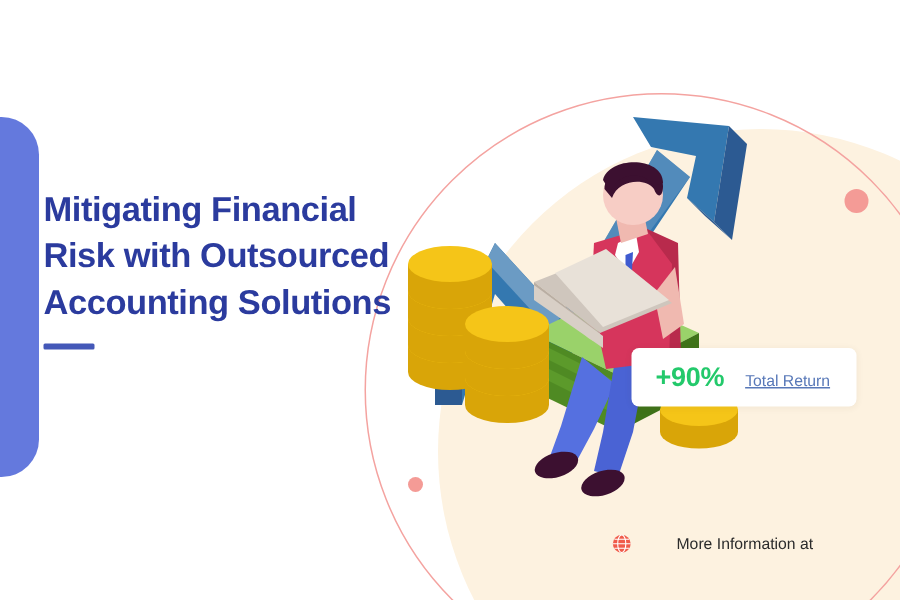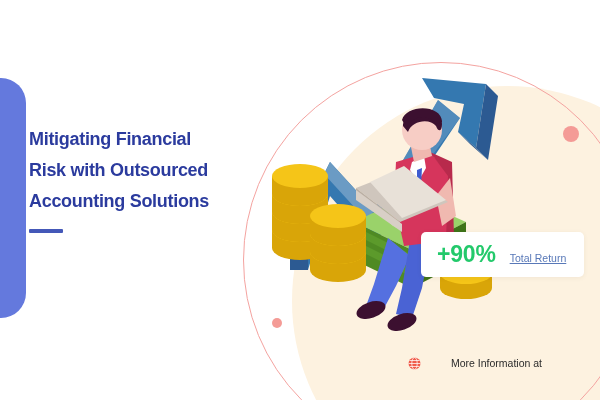--- a/index.html
+++ b/index.html
@@ -62,21 +62,21 @@
   
   .headline-block {
     position: absolute;
     left: 29px;
     top: 124px;
     width: 268px;
   }
   .headline {
     margin: 0;
     font-family: "Liberation Sans", sans-serif;
-    font-size: 18px;
+    font-size: 23px;
     line-height: 31px;
     font-weight: bold;
     color: #2b3b9e;
     letter-spacing: -0.3px;
   }
   .headline-rule {
     margin-top: 12px;
     width: 34px;
     height: 4px;
     background: #4458b8;
@@ -101,21 +101,21 @@
     padding: 9px 18px 9px 16px;
     background: #ffffff;
     border-radius: 5px;
     display: flex;
     align-items: baseline;
     gap: 14px;
     box-shadow: 0 1px 5px rgba(90,70,40,0.07);
   }
   .stat-value {
     font-family: "Liberation Sans", sans-serif;
-    font-size: 23px;
+    font-size: 18px;
     font-weight: bold;
     color: #23c96b;
     letter-spacing: -0.2px;
   }
   .stat-label {
     font-family: "Liberation Sans", sans-serif;
     font-size: 10.5px;
     color: #5878b8;
     text-decoration: underline;
   }

